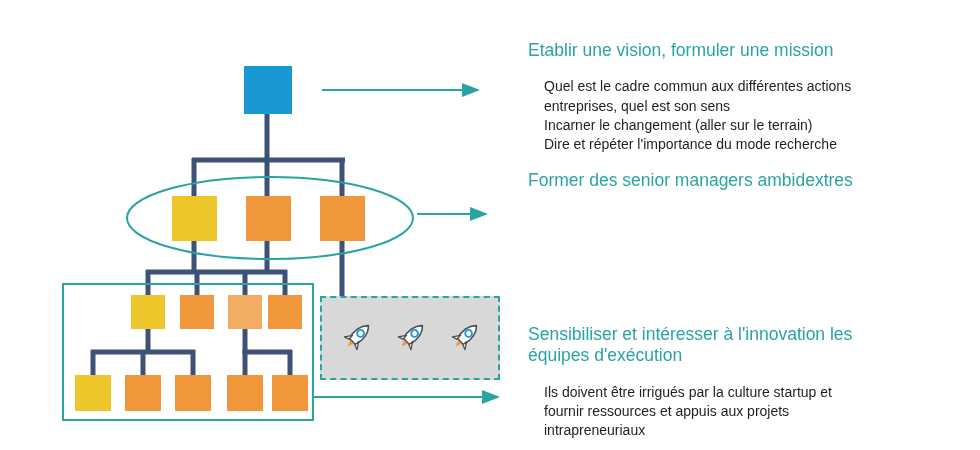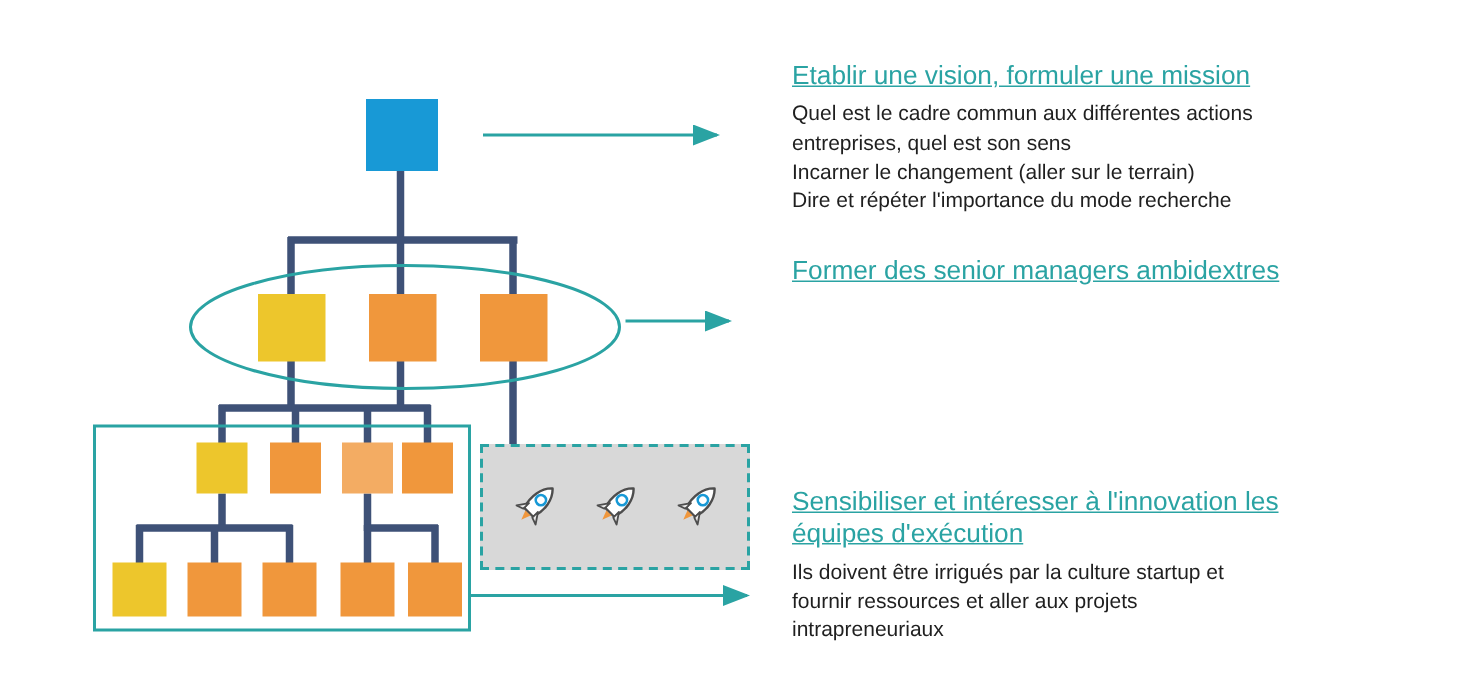--- a/index.html
+++ b/index.html
@@ -23,24 +23,24 @@
   }
   .rockets-box{
     position:absolute;left:320px;top:296px;width:180px;height:84px;
     background:#D8D8D8;border:2px dashed #2AA3A3;z-index:4;
     display:flex;align-items:center;justify-content:space-evenly;box-sizing:border-box;
   }
   .rocket{width:40px;height:40px;display:block;}
   .note{position:absolute;left:528px;width:440px;z-index:5;}
   .note-title{
     margin:0 0 5px 0;font-size:17.5px;font-weight:400;color:#2AA3A3;
-    white-space:pre-line;line-height:1.22;text-decoration:underline;
+    white-space:pre-line;line-height:1.22;
   }
   .note-body{
-    margin:0;font-size:14px;color:#1f1f1f;white-space:pre-line;line-height:1.38;
+    margin:16px;font-size:14px;color:#1f1f1f;white-space:pre-line;line-height:1.38;
   }
   .note-1{top:40px;}
   .note-2{top:170px;}
   .note-3{top:324px;}
 </style>
 </head>
 <body>
 
 <div class="stage">
 
@@ -147,17 +147,17 @@
   </div>
 
   <div class="note note-2">
     <h3 class="note-title">Former des senior managers ambidextres</h3>
   </div>
 
   <div class="note note-3">
     <h3 class="note-title">Sensibiliser et intéresser à l'innovation les
 équipes d'exécution</h3>
     <p class="note-body">Ils doivent être irrigués par la culture startup et
-fournir ressources et aller aux projets
+fournir ressources et appuis aux projets
 intrapreneuriaux</p>
   </div>
 
 </div>
 
 </body></html>

